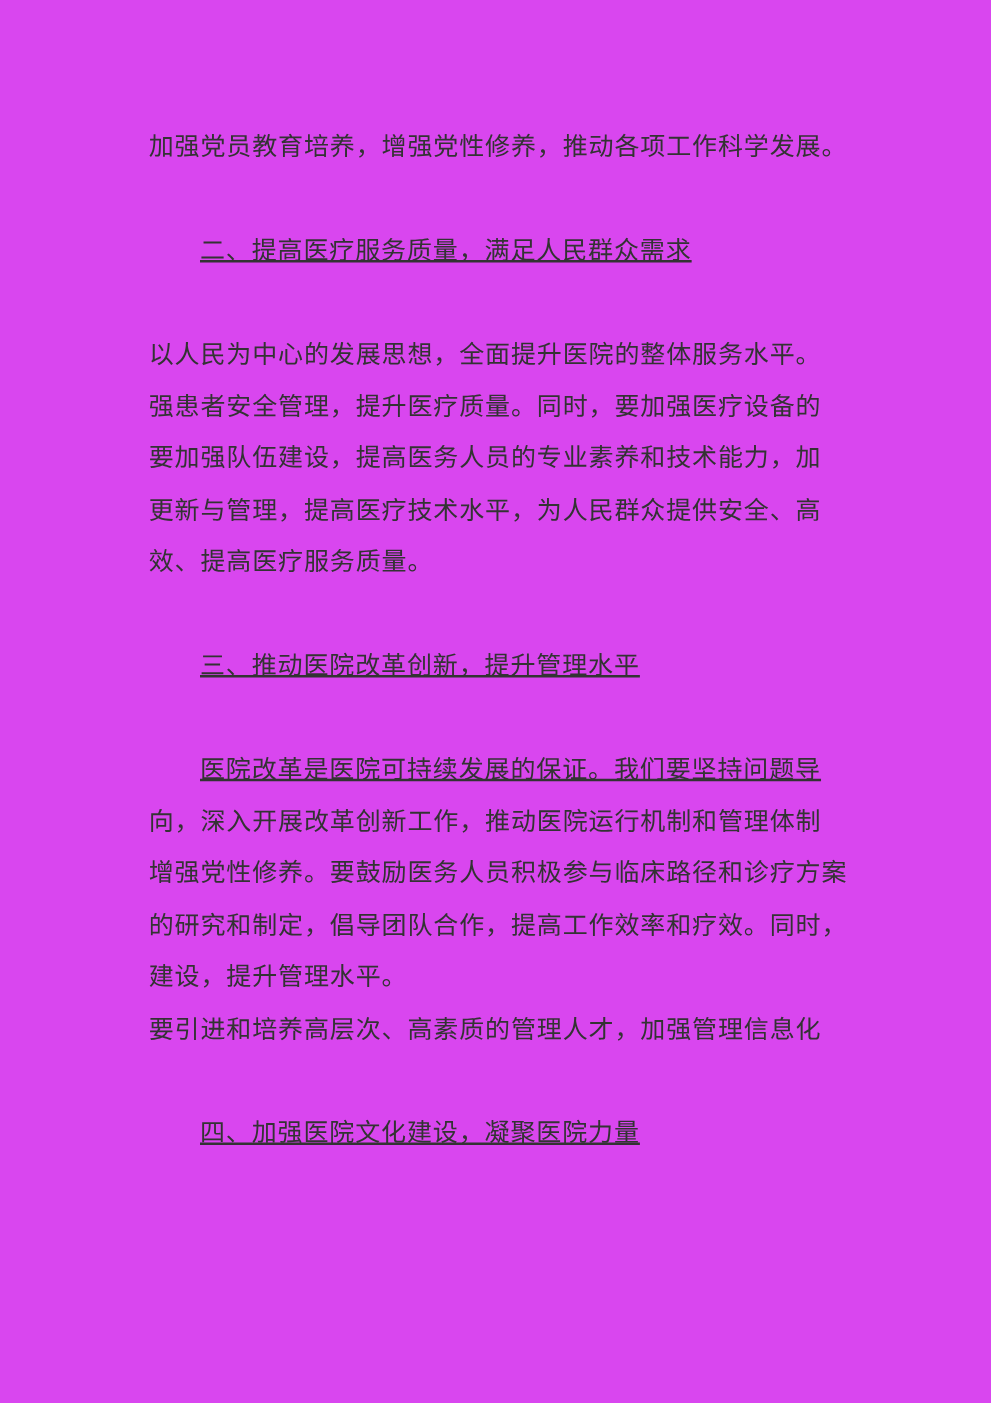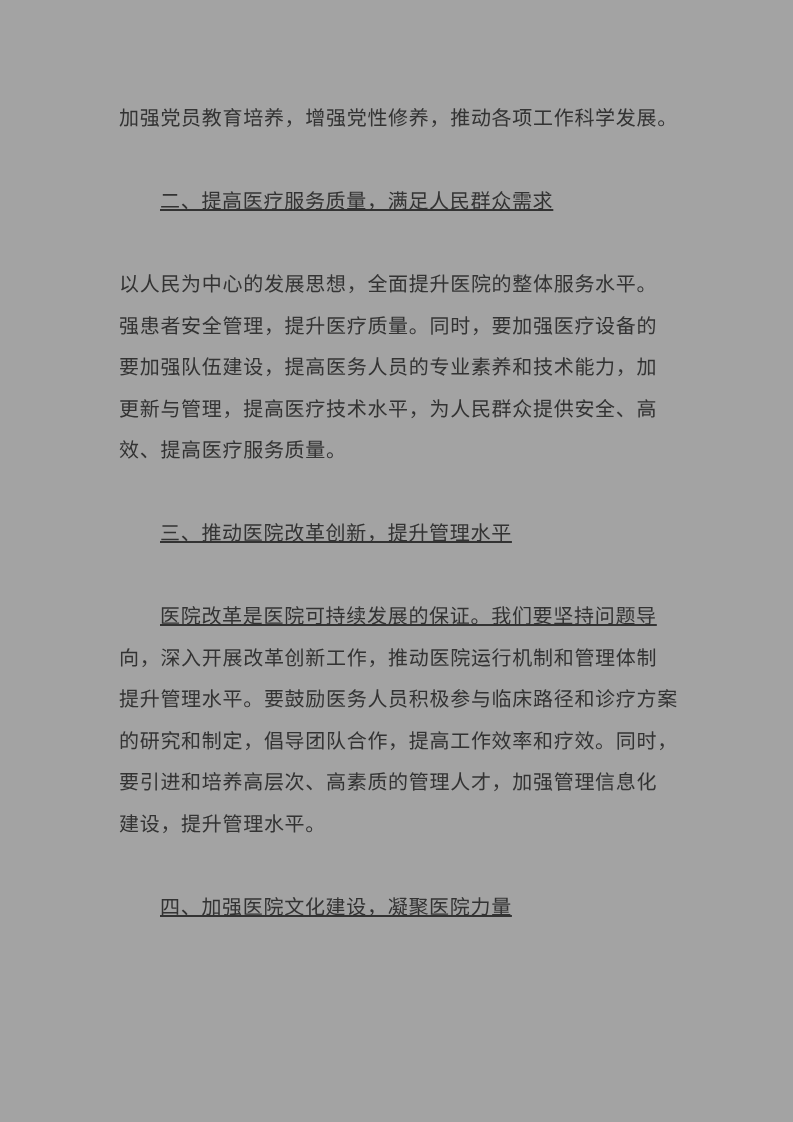--- a/index.html
+++ b/index.html
@@ -4,21 +4,21 @@
 <style>
   html, body {
     margin: 0;
     padding: 0;
     background: #ffffff;
   }
   .page {
     position: relative;
     width: 793px;
     height: 1122px;
-    background: #a3a3a3;
+    background: #d946ef;
     overflow: hidden;
   }
   .doc {
     position: absolute;
     top: 98px;
     left: 119px;
     right: 40px;
     color: #333333;
     font-family: "Liberation Serif", "DejaVu Serif", serif;
     font-size: 20px;
@@ -54,22 +54,22 @@
         <div class="line">要加强队伍建设，提高医务人员的专业素养和技术能力，加</div>
         <div class="line">更新与管理，提高医疗技术水平，为人民群众提供安全、高</div>
         <div class="line">效、提高医疗服务质量。</div>
       </div>
       <div class="block">
         <div class="line indent">三、推动医院改革创新，提升管理水平</div>
       </div>
       <div class="block">
         <div class="line indent">医院改革是医院可持续发展的保证。我们要坚持问题导</div>
         <div class="line">向，深入开展改革创新工作，推动医院运行机制和管理体制</div>
-        <div class="line">提升管理水平。要鼓励医务人员积极参与临床路径和诊疗方案</div>
+        <div class="line">增强党性修养。要鼓励医务人员积极参与临床路径和诊疗方案</div>
         <div class="line">的研究和制定，倡导团队合作，提高工作效率和疗效。同时，</div>
+        <div class="line">建设，提升管理水平。</div>
         <div class="line">要引进和培养高层次、高素质的管理人才，加强管理信息化</div>
-        <div class="line">建设，提升管理水平。</div>
       </div>
       <div class="block">
         <div class="line indent">四、加强医院文化建设，凝聚医院力量</div>
       </div>
     </div>
 </div>
 
 </body></html>

